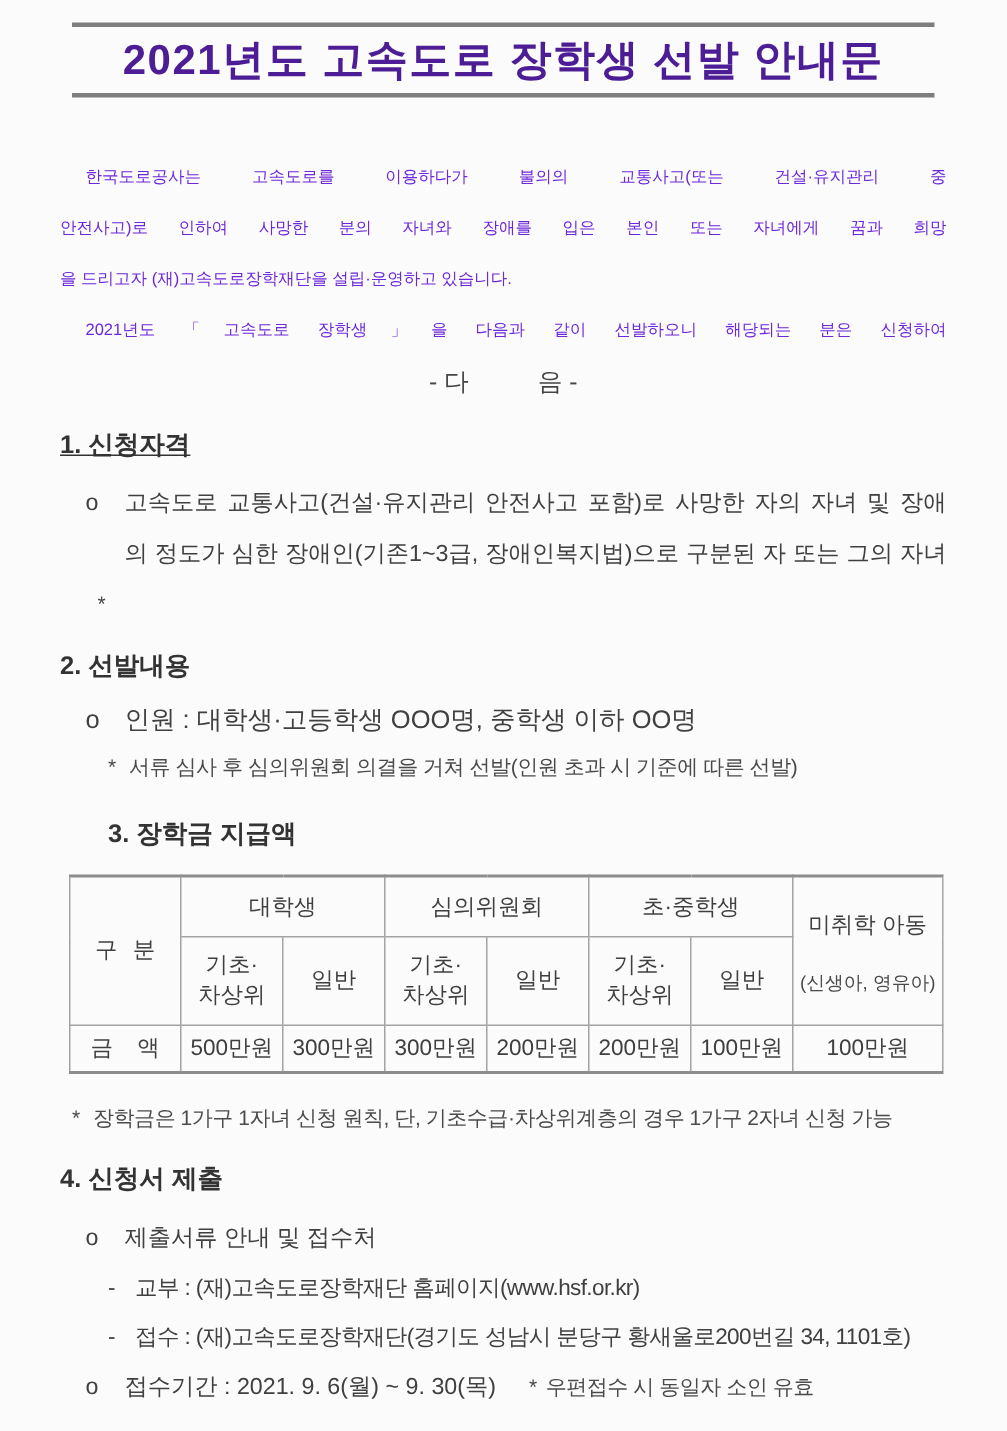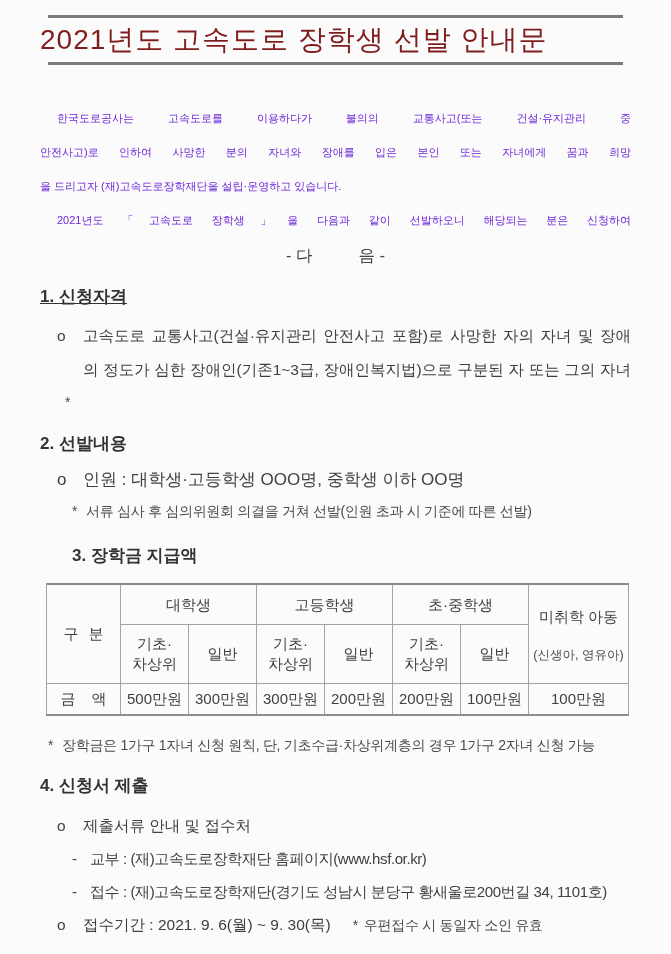--- a/index.html
+++ b/index.html
@@ -6,21 +6,21 @@
   body{
     width:671px;height:954px;overflow:hidden;
     background:#fbfbfb;color:#404040;
     font-family:"Liberation Sans","DejaVu Sans",sans-serif;
   }
   .page{padding:0 40px;box-sizing:border-box;width:671px;}
   
   .rule{height:3px;background:#7d7d7d;margin:0 8px 0 8px;}
   .rule.top{margin-top:15px;}
   .doc-title{
-    font-size:28px;font-weight:400;color:#7f1d1d;
+    text-align:center;font-size:28px;font-weight:700;color:#4c1d95;
     letter-spacing:1px;line-height:44px;height:44px;
   }
   
   .para{font-size:11px;line-height:34px;color:#6d28d9;}
   .p1{margin-top:36px;}
   .pline{text-align:justify;text-align-last:justify;text-justify:inter-word;}
   .pline.plain{text-align-last:auto;}
   .pline.first-indent{text-indent:17px;}
   .divider{
     text-align:center;white-space:pre;font-size:16.5px;color:#454545;
@@ -123,21 +123,21 @@
       <col style="width:68px">
         <col style="width:68px">
         <col style="width:68px">
       <col style="width:68px">
         <col style="width:100px">
     </colgroup>
     <tbody>
         <tr class="r1">
       <td rowspan="2" class="corner-cell">구 분</td>
       <td colspan="2">대학생</td>
-      <td colspan="2">고등학생</td>
+      <td colspan="2">심의위원회</td>
       <td colspan="2">초·중학생</td>
       <td rowspan="2">
         <span class="lastcol-line1">미취학 아동</span>
         <span class="lastcol-line2">(신생아, 영유아)</span>
       </td>
     </tr>
     <tr class="r2">
       <td>기초·
 차상위</td>
       <td>일반</td>

